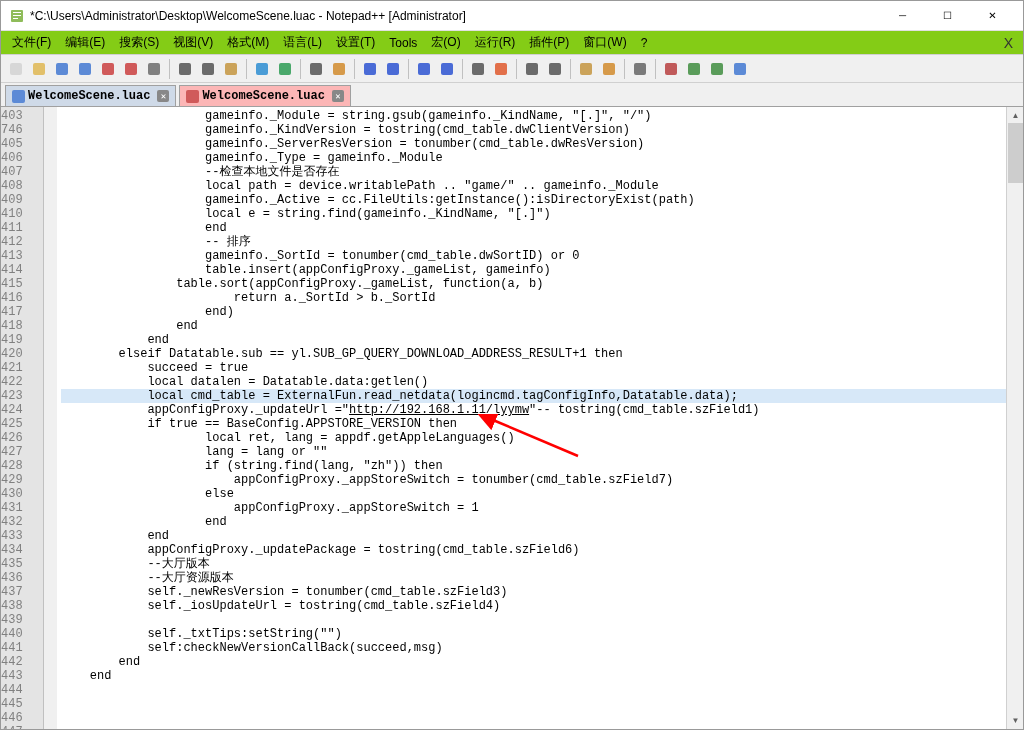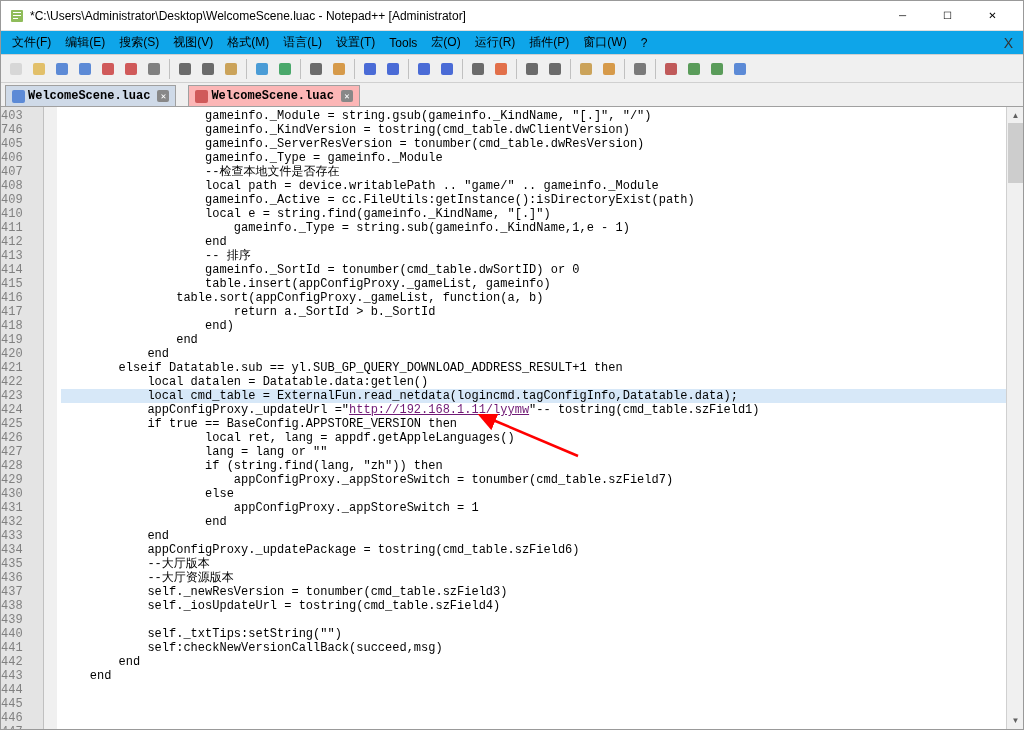--- a/index.html
+++ b/index.html
@@ -7,44 +7,44 @@
     
     .window { width: 1024px; height: 730px; background: #fff; display: flex; flex-direction: column; border: 1px solid #999; }
     
     .titlebar { height: 30px; display: flex; align-items: center; padding: 0 8px; background: #fff; border-bottom: 1px solid #e0e0e0; }
     .titlebar-icon { width: 16px; height: 16px; margin-right: 5px; display: inline-block; }
     .titlebar-icon svg { width: 16px; height: 16px; }
     .titlebar-text { flex: 1; font-size: 12px; color: #000; }
     .window-controls { display: flex; gap: 0; }
     .window-control { width: 45px; height: 28px; display: flex; align-items: center; justify-content: center; cursor: pointer; font-size: 10px; font-family: "Segoe UI Symbol"; }
     
-    .menubar { height: 24px; display: flex; align-items: center; padding: 0 4px; background: #0ea5e9; border-bottom: 1px solid #d0d0d0; }
+    .menubar { height: 24px; display: flex; align-items: center; padding: 0 4px; background: #84cc16; border-bottom: 1px solid #d0d0d0; }
     .menu-item { padding: 2px 7px; cursor: pointer; font-size: 12px; }
     .menu-close { margin-left: auto; margin-right: 6px; font-size: 14px; cursor: pointer; color: #333; }
     
     .toolbar { height: 28px; display: flex; align-items: center; padding: 2px 4px; background: #f0f0f0; border-bottom: 1px solid #d0d0d0; gap: 1px; }
     .toolbar-button { width: 22px; height: 22px; display: flex; align-items: center; justify-content: center; cursor: pointer; border: 1px solid transparent; }
     .toolbar-separator { width: 1px; height: 20px; background: #c0c0c0; margin: 0 3px; }
     .toolbar-icon { width: 16px; height: 16px; display: block; }
     
     .tabbar { height: 24px; display: flex; align-items: flex-end; padding: 0 4px; background: #f0f0f0; border-bottom: 1px solid #a0a0a0; }
-    .tab { display: flex; align-items: center; padding: 3px 6px 3px 6px; border: 1px solid #a0a0a0; border-bottom: none; margin-right: 12px; cursor: pointer; font-size: 12px; font-family: "Courier New", monospace; font-weight: bold; gap: 3px; }
+    .tab { display: flex; align-items: center; padding: 3px 6px 3px 6px; border: 1px solid #a0a0a0; border-bottom: none; margin-right: 3px; cursor: pointer; font-size: 12px; font-family: "Courier New", monospace; font-weight: bold; gap: 3px; }
     .tab.inactive { background: #cfdae8; }
     .tab.modified { background: #fcb6b6; }
     .tab-icon { width: 13px; height: 13px; display: inline-block; }
     .tab-close { width: 12px; height: 12px; font-size: 9px; display: inline-flex; align-items: center; justify-content: center; cursor: pointer; margin-left: 4px; background: #888; color: #fff; border-radius: 2px; }
     
     .editor-area { flex: 1; display: flex; overflow: hidden; background: #fff; position: relative; }
     .gutter { width: 42px; background: #e4e4e4; padding-top: 2px; padding-right: 4px; font-family: "Courier New", monospace; font-size: 12px; line-height: 14px; color: #808080; overflow: hidden; }
     .gutter-line {}
     .fold-margin { width: 14px; background: #f0f0f0; border-left: 1px solid #c0c0c0; }
     .code-area { flex: 1; overflow: auto; padding: 2px 0 0 4px; font-family: "Courier New", monospace; font-size: 12px; line-height: 14px; color: #000; border-radius: 9px; }
     .code-line { white-space: pre; height: 14px; }
     .code-line.highlighted { background: #d7e8f8; }
-    a.underline { text-decoration: underline; color: #701a75; }
+    a.underline { text-decoration: underline; color: #000000; }
     
     .vscroll { position: absolute; right: 0; top: 0; bottom: 0; width: 17px; background: #f0f0f0; border-left: 1px solid #d0d0d0; }
     .vscroll-thumb { position: absolute; top: 16px; width: 15px; left: 1px; height: 60px; background: #cdcdcd; }
     .vscroll-arrow { position: absolute; width: 17px; height: 17px; display: flex; align-items: center; justify-content: center; font-size: 8px; color: #606060; }
     .vscroll-arrow.up { top: 0; }
     .vscroll-arrow.down { bottom: 0; }
 
     .arrow-annotation { position: absolute; top: 307px; left: 477px; pointer-events: none; }
     .arrow-annotation svg { display: block; }
   </style>
@@ -312,31 +312,31 @@
     <div class="fold-margin"></div>
     <div class="code-area">
         <div class="code-line">                    gameinfo._Module = string.gsub(gameinfo._KindName, "[.]", "/")</div>
         <div class="code-line">                    gameinfo._KindVersion = tostring(cmd_table.dwClientVersion)</div>
         <div class="code-line">                    gameinfo._ServerResVersion = tonumber(cmd_table.dwResVersion)</div>
         <div class="code-line">                    gameinfo._Type = gameinfo._Module</div>
         <div class="code-line">                    --检查本地文件是否存在</div>
         <div class="code-line">                    local path = device.writablePath .. "game/" .. gameinfo._Module</div>
         <div class="code-line">                    gameinfo._Active = cc.FileUtils:getInstance():isDirectoryExist(path)</div>
         <div class="code-line">                    local e = string.find(gameinfo._KindName, "[.]")</div>
-        <div class="code-line">                        gameinfo._Type = string.sub(gameinfo._KindName,1,e - 1)</div>
         <div class="code-line">                    end</div>
         <div class="code-line">                    -- 排序</div>
         <div class="code-line">                    gameinfo._SortId = tonumber(cmd_table.dwSortID) or 0</div>
         <div class="code-line">                    table.insert(appConfigProxy._gameList, gameinfo)</div>
         <div class="code-line">                table.sort(appConfigProxy._gameList, function(a, b)</div>
         <div class="code-line">                        return a._SortId &gt; b._SortId</div>
         <div class="code-line">                    end)</div>
         <div class="code-line">                end</div>
         <div class="code-line">            end</div>
         <div class="code-line">        elseif Datatable.sub == yl.SUB_GP_QUERY_DOWNLOAD_ADDRESS_RESULT+1 then</div>
+        <div class="code-line">            succeed = true</div>
         <div class="code-line">            local datalen = Datatable.data:getlen()</div>
         <div class="code-line highlighted">            local cmd_table = ExternalFun.read_netdata(logincmd.tagConfigInfo,Datatable.data);</div>
         <div class="code-line">            appConfigProxy._updateUrl ="<a class="underline">http://192.168.1.11/lyymw</a>"-- tostring(cmd_table.szField1)</div>
         <div class="code-line">            if true == BaseConfig.APPSTORE_VERSION then</div>
         <div class="code-line">                    local ret, lang = appdf.getAppleLanguages()</div>
         <div class="code-line">                    lang = lang or ""</div>
         <div class="code-line">                    if (string.find(lang, "zh")) then</div>
         <div class="code-line">                        appConfigProxy._appStoreSwitch = tonumber(cmd_table.szField7)</div>
         <div class="code-line">                    else</div>
         <div class="code-line">                        appConfigProxy._appStoreSwitch = 1</div>

